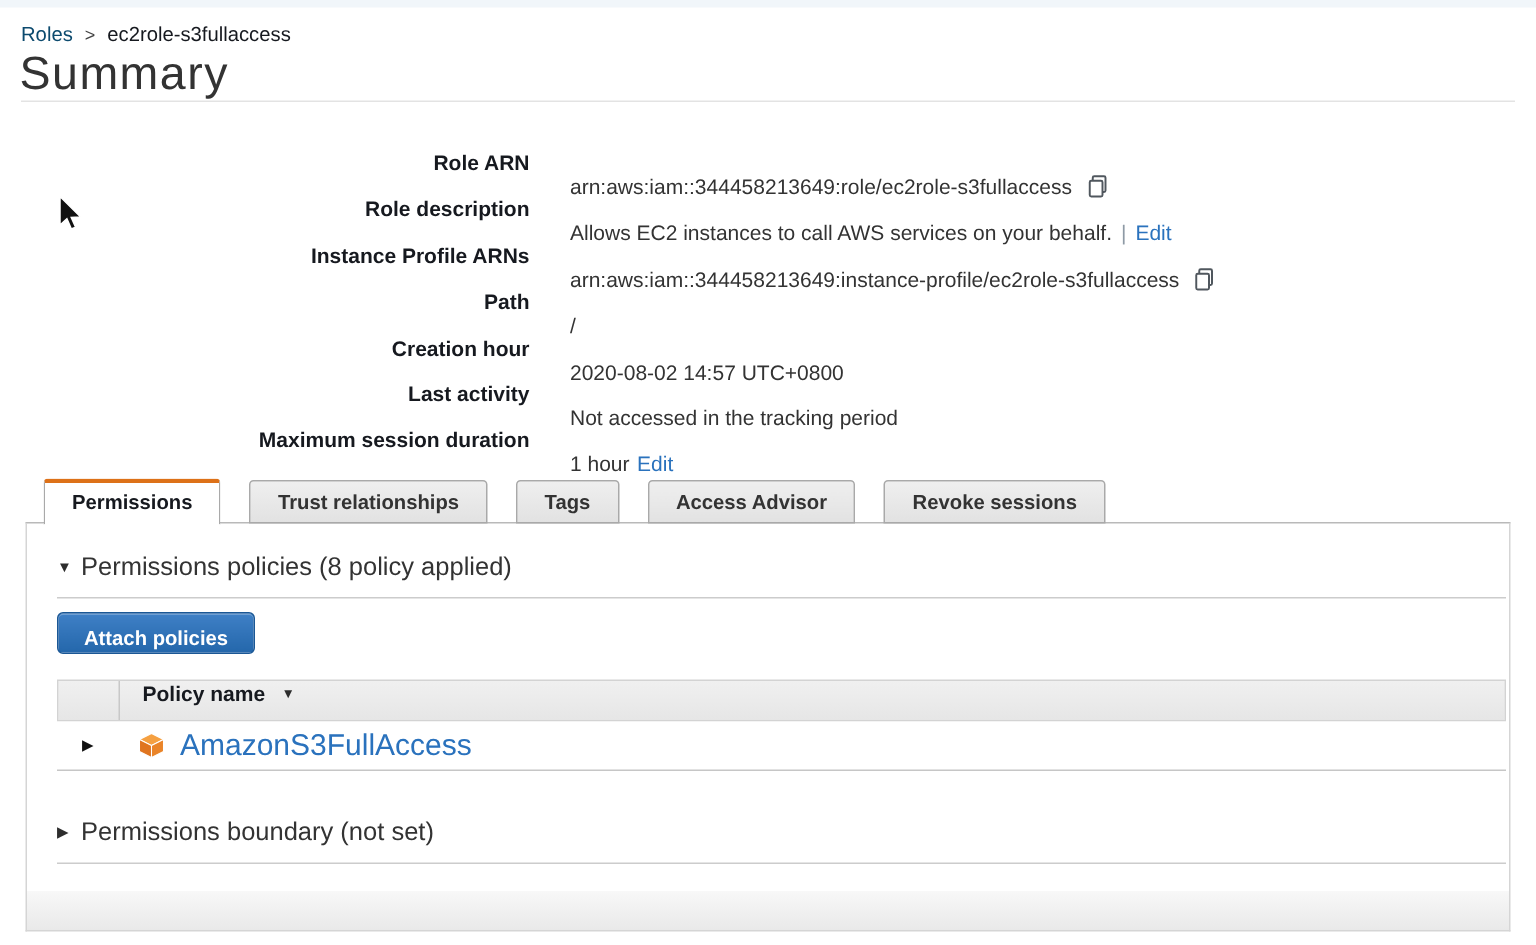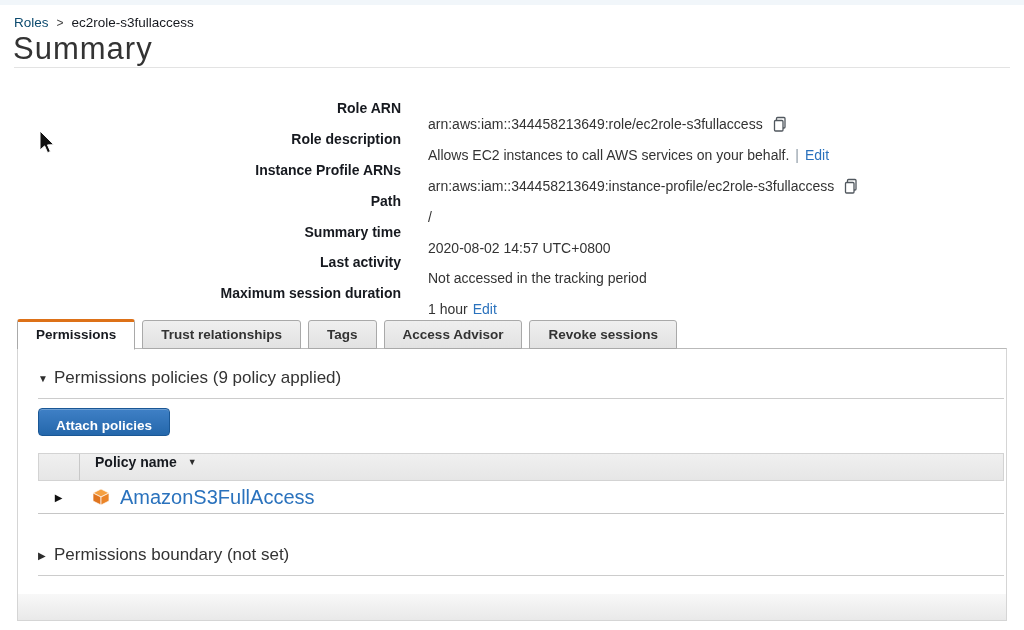--- a/index.html
+++ b/index.html
@@ -20,34 +20,34 @@
 
   
   .page-title { position:absolute; top:31px; left:13px; font-size:31px;
     font-weight:400; letter-spacing:1px; color:#333; }
   .title-rule { position:absolute; top:67px; left:14px; width:996px; height:1px;
     background:#e3e3e3; }
 
   
   .summary { position:absolute; top:93px; left:0; width:1010px; }
   .srow { display:flex; align-items:center; height:30.8px; font-size:14px; }
-  .slabel { width:401px; text-align:right; font-weight:bold; color:#16191f; }
+  .slabel { width:353px; text-align:right; font-weight:bold; color:#16191f; }
   .svalue { margin-left:27px; color:#333; display:flex; align-items:center; white-space:nowrap;margin-top:32px; }
   .copy-btn { margin-left:9px; display:inline-flex; cursor:pointer; }
   .copy-btn svg { display:block; }
   .pipe { color:#8e9aa5; margin:0 6px; }
   .edit-link { color:#2a72bd; text-decoration:none; cursor:pointer; }
   .val-gap { margin-left:5px; }
 
   
   .tabs { position:absolute; left:17px; top:319px; display:flex; align-items:flex-end; z-index:3; }
   .tab { height:29px; line-height:27px; padding:0 18px; margin-right:7px;
     background:linear-gradient(#efefef,#e2e2e2); border:1px solid #a9a9a9;
     border-radius:3px 3px 0 0; font-weight:bold; font-size:13.5px; color:#333;
-    cursor:pointer; white-space:nowrap; }
+    cursor:pointer; white-space:nowrap;margin-left:12px; }
   .tab.active { background:#fff; border-top:3px solid #dd7118;
     border-bottom:1px solid #fff; height:31px; line-height:25px;
     margin-bottom:-1px; color:#16191f; }
 
   
   .panel { position:absolute; left:17px; top:348px; width:990px; height:273px;
     background:#fff; border:1px solid #d5d5d5; border-top-color:#b9b9b9; }
   .section-head { margin:19px 2px 0 20px; padding-bottom:10px;
     border-bottom:1px solid #ccc; font-size:17px; color:#333;
     display:flex; align-items:center; cursor:pointer; }
@@ -131,21 +131,21 @@
     </div>
 
     <div class="srow">
       <div class="slabel">Path</div>
       <div class="svalue">
           <span>/</span>
         </div>
     </div>
 
     <div class="srow">
-      <div class="slabel">Summary time</div>
+      <div class="slabel">Creation hour</div>
       <div class="svalue">
           <span>2020-08-02 14:57 UTC+0800</span>
         </div>
     </div>
 
     <div class="srow">
       <div class="slabel">Last activity</div>
       <div class="svalue">
           <span>Not accessed in the tracking period</span>
         </div>
@@ -164,21 +164,21 @@
     <div class="tab active">Permissions</div>
     <div class="tab">Trust relationships</div>
     <div class="tab">Tags</div>
     <div class="tab">Access Advisor</div>
     <div class="tab">Revoke sessions</div>
   </div>
 
   <div class="panel" style="position:absolute;">
     <div class="section-head">
       <span class="tri">▼</span>
-      <span>Permissions policies (9 policy applied)</span>
+      <span>Permissions policies (8 policy applied)</span>
     </div>
 
     <button class="attach-btn">Attach policies</button>
 
     <div class="ptable">
       <div class="pt-head">
         <div class="pt-expand-col"></div>
         <div class="pt-col-label">
           <span>Policy name</span>
           <span class="sort-arrow">▼</span>

